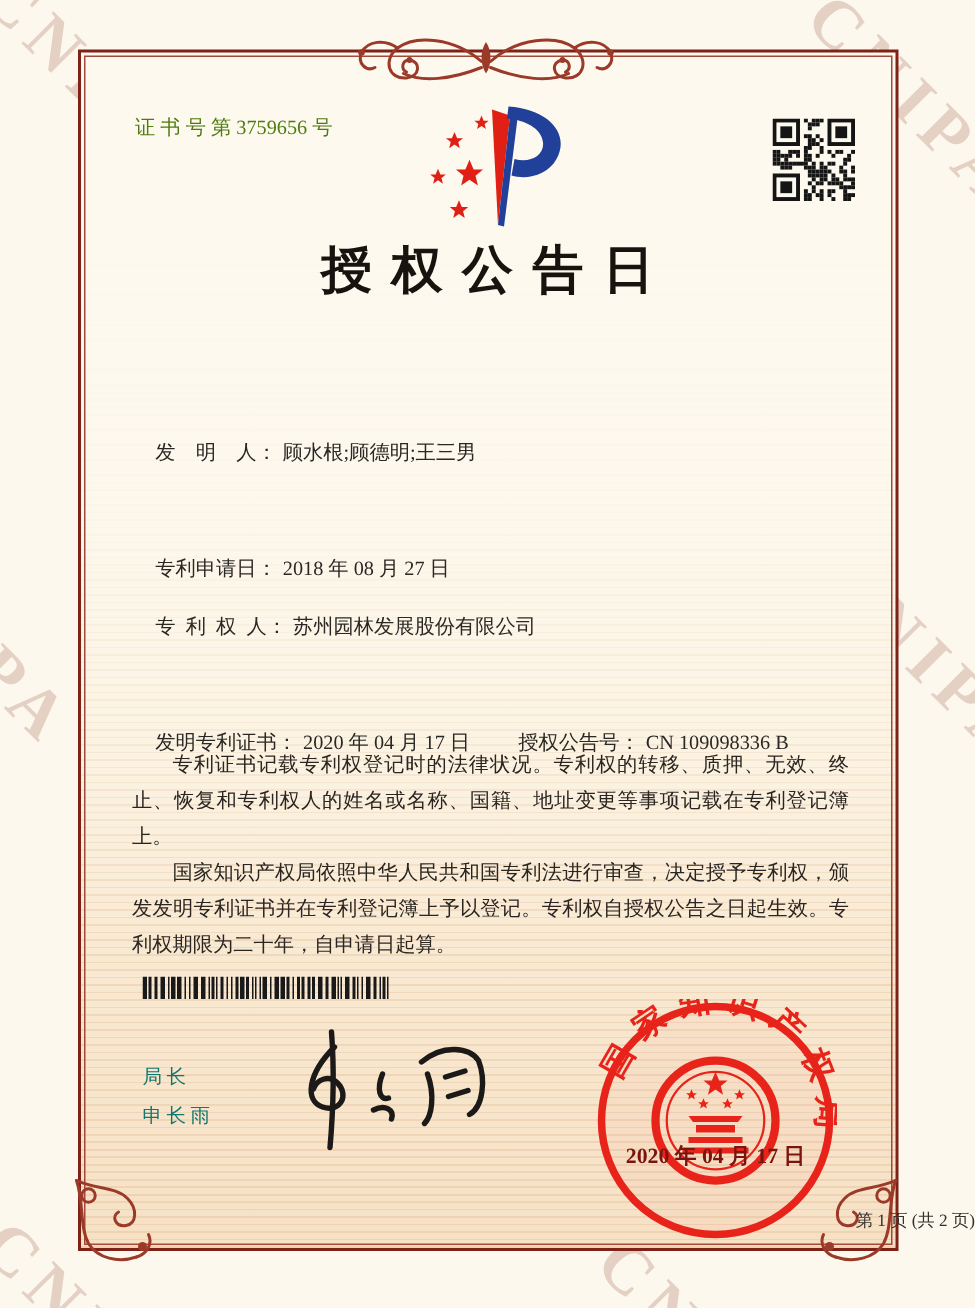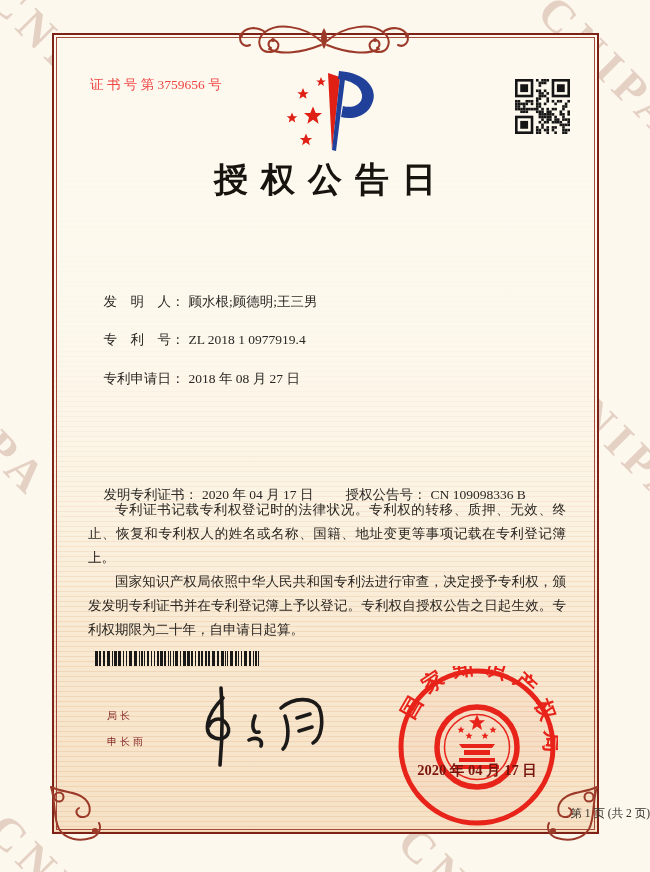--- a/index.html
+++ b/index.html
@@ -15,34 +15,34 @@
 
   
   .frame{position:absolute;left:52px;top:33px;width:543px;height:797px;border:2px solid #7e2218;
     background-image:
       linear-gradient(180deg,#fdf9ee 0%,rgba(253,249,238,0.9) 35%,rgba(253,249,238,0) 75%),
       repeating-linear-gradient(0deg,rgba(205,140,85,0.18) 0px,rgba(205,140,85,0.18) 1px,transparent 1px,transparent 5px),
       linear-gradient(180deg,#fdf9ee 0%,#fbf0dd 55%,#f6e1c5 100%);}
   .frame::after{content:"";position:absolute;inset:2px;border:1px solid #a4493a;pointer-events:none;}
 
   .abs{position:absolute;}
-  .cert-no{left:90px;top:76px;font-size:13.5px;white-space:pre;color:#ef4444;}
+  .cert-no{left:90px;top:76px;font-size:13.5px;white-space:pre;color:#4d7c0f;}
   .title{left:0;right:0;top:157px;text-align:center;font-size:34px;font-weight:600;
          letter-spacing:13px;text-indent:13px;color:#17140f;}
 
   .row{left:90px;font-size:13.5px;white-space:pre;color:#2a2724;}
   .lbl{white-space:pre;}
   .val{margin-left:4px;}
   .r0{top:237px}.r1{top:277px}.r2{top:315px}.r3{top:354px}.r4{top:393px}.r5{top:431px}
   .g1{left:90px;top:470px}.g2{left:332px;top:470px}
 
   .paras{left:88px;width:478px;top:498px;font-size:13.5px;line-height:24px;text-align:justify;color:#2a2520;}
   .paras p{margin:0;text-indent:2em;}
 
-  .signer{left:107px;font-size:10px;letter-spacing:3px;color:#7f1d1d;}
+  .signer{left:95px;font-size:13px;letter-spacing:3px;color:#0f766e;}
   .st1{top:709px}.st2{top:735px}
 
   .footer{left:0;right:0;top:806px;text-align:right;font-size:11.5px;color:#34302b;}
 
   .issue-date{left:398px;top:761px;width:158px;text-align:center;font-size:14.5px;
               font-weight:600;color:#7a150e;z-index:5;white-space:pre;}
   .seal-box{left:396px;top:666px;width:162px;height:162px;z-index:4;}
   .sig-box{left:185px;top:686px;width:150px;height:82px;z-index:3;}
   .logo-box{left:279px;top:68px;width:100px;height:86px;}
   .qr-box{left:515px;top:79px;width:55px;height:55px;}
@@ -259,25 +259,25 @@
         <rect x="47.14" y="52.38" width="2.62" height="2.62" fill="#151515"></rect>
         <rect x="49.76" y="52.38" width="2.62" height="2.62" fill="#151515"></rect>
       </g>
   </svg>
 
   <div class="abs title">授权公告日</div>
 
   <div class="abs row r1">
     <span class="lbl">发    明    人：</span><span class="val">顾水根;顾德明;王三男</span>
   </div>
-  <div class="abs row r2">
-    <span class="lbl">专    利    号：</span><span class="val">ZL 2018 1 0977919.4</span>
-  </div>
   <div class="abs row r3">
     <span class="lbl">专利申请日：</span><span class="val">2018 年 08 月 27 日</span>
+  </div>
+  <div class="abs row r4">
+    <span class="lbl">专  利  权  人：</span><span class="val">苏州园林发展股份有限公司</span>
   </div>
   <div class="abs row g1">
     <span class="lbl">发明专利证书：</span><span class="val">2020 年 04 月 17 日</span>
   </div>
   <div class="abs row g2">
     <span class="lbl">授权公告号：</span><span class="val">CN 109098336 B</span>
   </div>
 
   <div class="abs paras">
     <p>专利证书记载专利权登记时的法律状况。专利权的转移、质押、无效、终止、恢复和专利权人的姓名或名称、国籍、地址变更等事项记载在专利登记簿上。</p>

